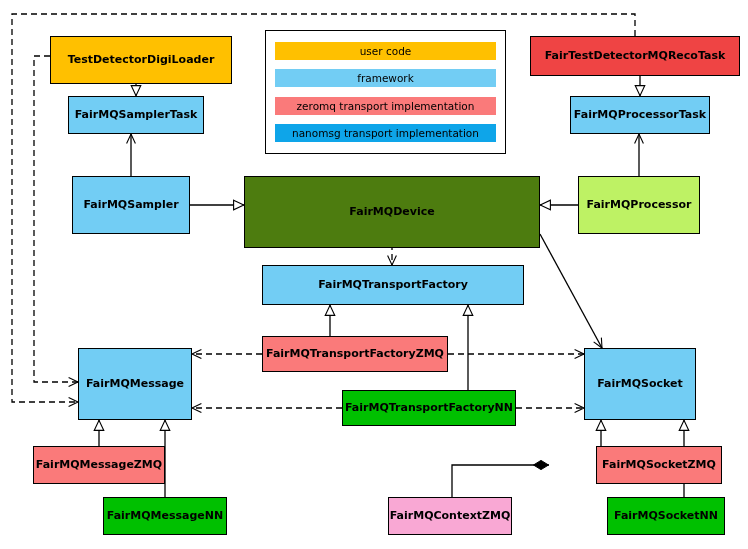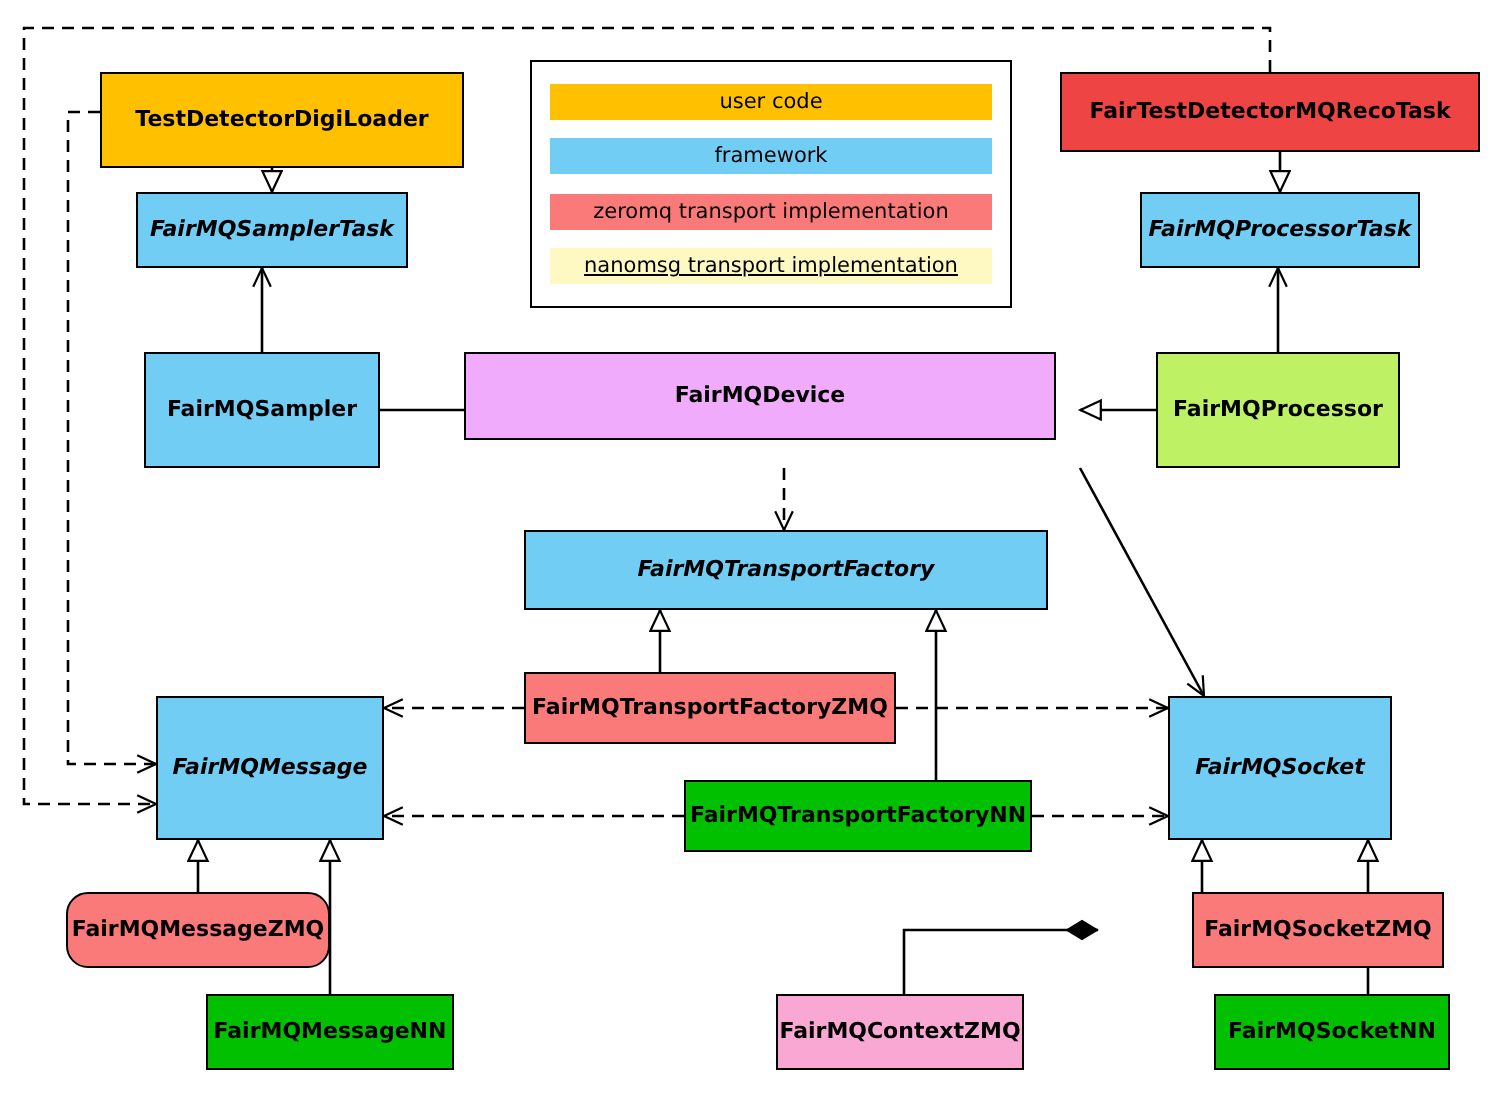--- a/index.html
+++ b/index.html
@@ -2,21 +2,21 @@
 <html><head>
 <meta charset="utf-8">
 <style>
   html,body{margin:0;padding:0;background:#ffffff;}
   body{font-family:"DejaVu Sans","Liberation Sans",sans-serif;}
   #canvas{position:relative;width:748px;height:549px;background:#ffffff;overflow:hidden;}
   svg.edges{position:absolute;left:0;top:0;width:748px;height:549px;}
   .node{position:absolute;box-sizing:border-box;border:1px solid #000000;
         display:flex;align-items:center;justify-content:center;text-align:center;
         font-size:11px;font-weight:bold;color:#000000;line-height:1.15;z-index:3;}
-  .node.abstract{font-style:italic;justify-content:center;}
+  .node.abstract{justify-content:center;}
   .legend-box{position:absolute;box-sizing:border-box;border:1px solid #000000;
               background:#ffffff;z-index:4;display:flex;flex-direction:column;
               justify-content:space-around;padding:6px 9px;}
   .legend-row{box-sizing:border-box;border:0;font-size:10.5px;color:#000000;
               text-align:center;padding:3px 0;font-weight:normal;}
 </style>
 </head>
 <body>
 
 <div id="canvas">
@@ -83,58 +83,58 @@
       </div>
       <div class="node abstract" style="left: 68px; top: 96px; width: 136px; height: 38px; background: rgb(114, 205, 244);">
         <span>FairMQSamplerTask</span>
       </div>
       <div class="node abstract" style="left: 570px; top: 96px; width: 140px; height: 38px; background: rgb(114, 205, 244);">
         <span>FairMQProcessorTask</span>
       </div>
       <div class="node" style="left: 72px; top: 176px; width: 118px; height: 58px; background: rgb(114, 205, 244);">
         <span>FairMQSampler</span>
       </div>
-      <div class="node" style="left: 232px; top: 176px; width: 296px; height: 44px; background: #f0abfc;">
+      <div class="node" style="left: 244px; top: 176px; width: 296px; height: 72px; background: #4d7c0f;">
         <span>FairMQDevice</span>
       </div>
       <div class="node" style="left: 578px; top: 176px; width: 122px; height: 58px; background: #bef264;">
         <span>FairMQProcessor</span>
       </div>
       <div class="node abstract" style="left: 262px; top: 265px; width: 262px; height: 40px; background: rgb(114, 205, 244);">
         <span>FairMQTransportFactory</span>
       </div>
       <div class="node" style="left: 262px; top: 336px; width: 186px; height: 36px; background: rgb(250, 122, 122);">
         <span>FairMQTransportFactoryZMQ</span>
       </div>
       <div class="node" style="left: 342px; top: 390px; width: 174px; height: 36px; background: rgb(0, 192, 0);">
         <span>FairMQTransportFactoryNN</span>
       </div>
       <div class="node abstract" style="left: 78px; top: 348px; width: 114px; height: 72px; background: rgb(114, 205, 244);">
         <span>FairMQMessage</span>
       </div>
       <div class="node abstract" style="left: 584px; top: 348px; width: 112px; height: 72px; background: rgb(114, 205, 244);">
         <span>FairMQSocket</span>
       </div>
-      <div class="node" style="left: 33px; top: 446px; width: 132px; height: 38px; background: rgb(250, 122, 122); border-radius: 11px;">
+      <div class="node" style="left: 33px; top: 446px; width: 132px; height: 38px; background: rgb(250, 122, 122);">
         <span>FairMQMessageZMQ</span>
       </div>
       <div class="node" style="left: 103px; top: 497px; width: 124px; height: 38px; background: rgb(0, 192, 0);">
         <span>FairMQMessageNN</span>
       </div>
       <div class="node" style="left: 549px; top: 446px; width: 126px; height: 38px; background: rgb(250, 122, 122); margin-left: 47px;">
         <span>FairMQSocketZMQ</span>
       </div>
       <div class="node" style="left: 607px; top: 497px; width: 118px; height: 38px; background: rgb(0, 192, 0);">
         <span>FairMQSocketNN</span>
       </div>
       <div class="node" style="left: 388px; top: 497px; width: 124px; height: 38px; background: #f9a8d4;">
         <span>FairMQContextZMQ</span>
       </div>
     </div>
 
   <div class="legend-box" id="legend" style="left:265px;top:30px;width:241px;height:124px;">
       <div class="legend-row" style="background: rgb(255, 192, 0);">user code</div>
       <div class="legend-row" style="background: rgb(114, 205, 244);">framework</div>
       <div class="legend-row" style="background: rgb(250, 122, 122);">zeromq transport implementation</div>
-      <div class="legend-row" style="background: #fef9c3; text-decoration: underline;">nanomsg transport implementation</div>
+      <div class="legend-row" style="background: #0ea5e9;">nanomsg transport implementation</div>
     </div>
 
 </div>
 
 </body></html>

